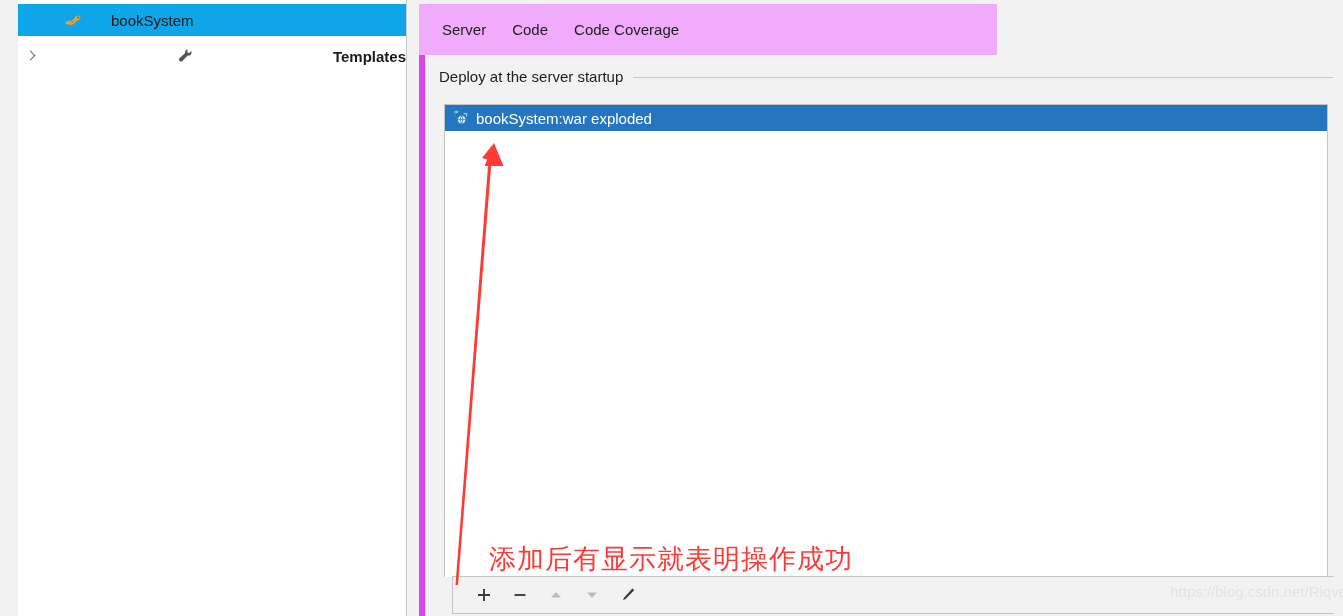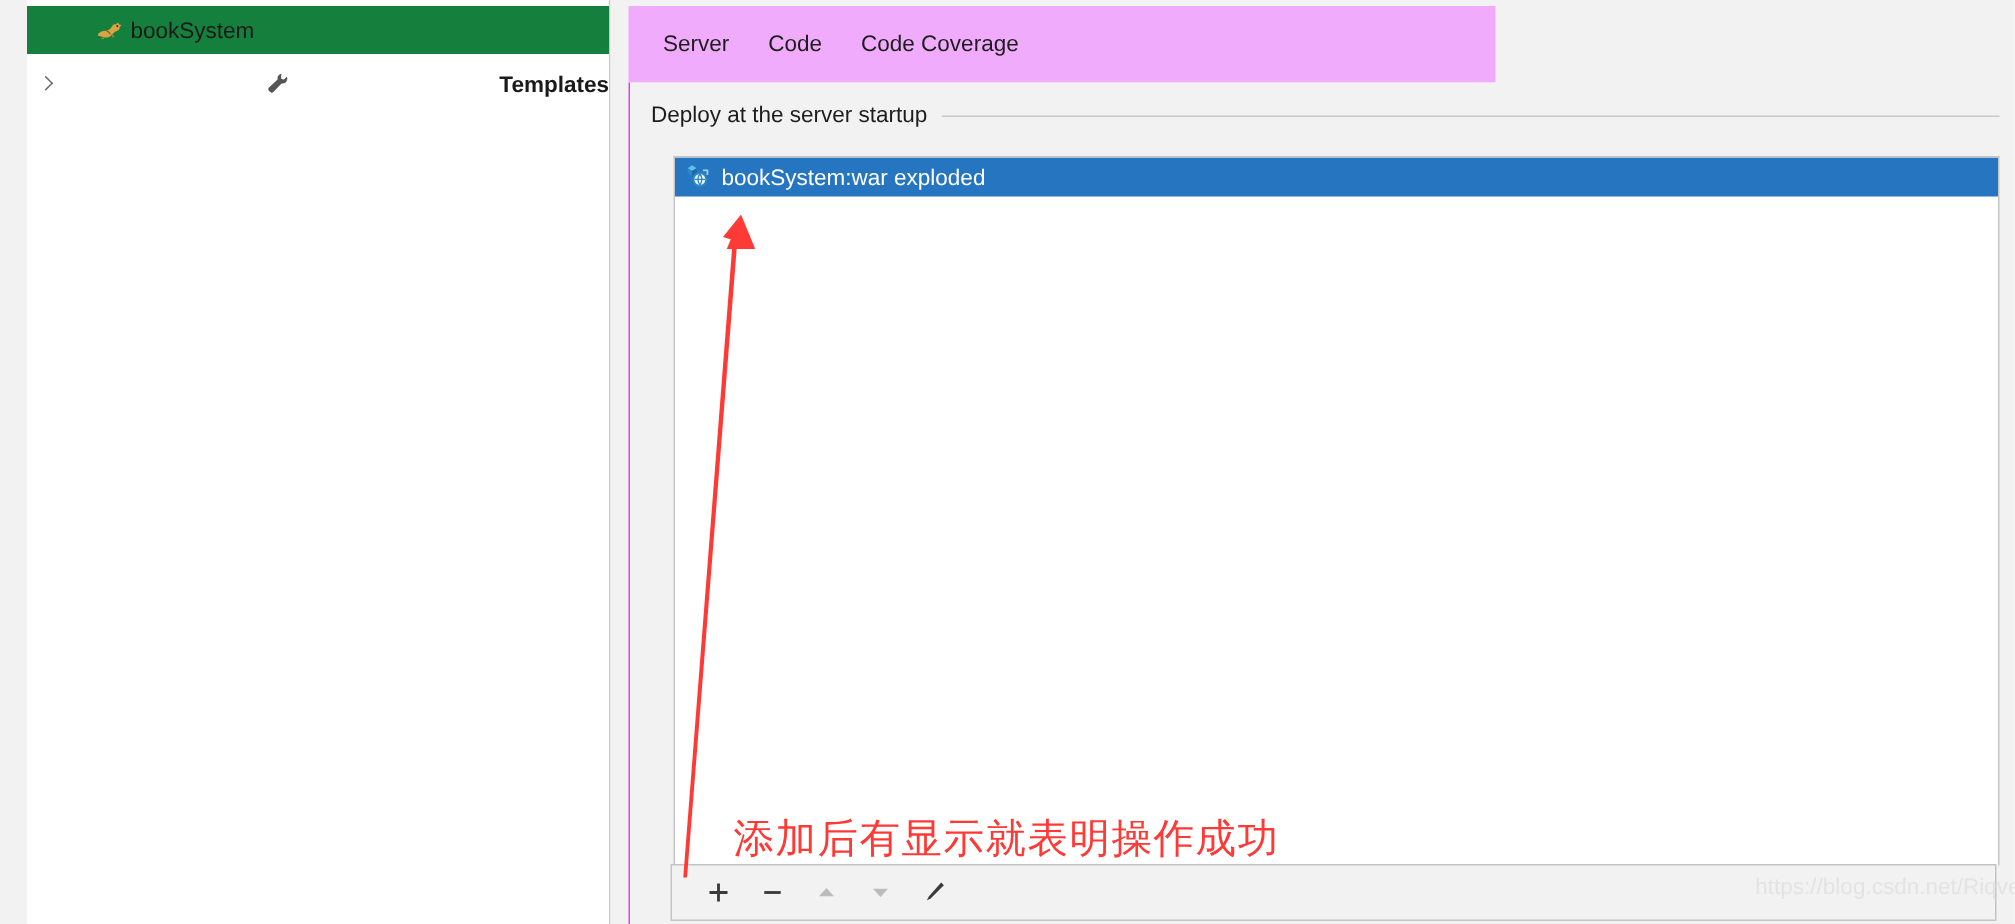--- a/index.html
+++ b/index.html
@@ -47,22 +47,23 @@
     position: absolute;
     left: 18px;
     width: 388px;
     height: 32px;
     display: flex;
     align-items: center;
     box-sizing: border-box;
   }
   #row-booksystem {
     top: 4px;
-    background: #15803d;
+    background: #0ea5e9;
     padding-left: 46px;
+    gap: 24px;
   }
   #row-templates {
     top: 40px;
     background: transparent;
     padding-left: 6px;
     justify-content: space-between;
   }
   .tree-label {
     font-size: 15px;
     color: #1a1a1a;
@@ -155,21 +156,21 @@
     background: #5a9de8;
   }
 
   
   #content {
     position: absolute;
     left: 12px; top: 55px;
     width: 924px;
     height: 561px;
     background: #f2f2f2;
-    border-left: 1px solid #d946ef;
+    border-left: 6px solid #d946ef;
     box-sizing: border-box;
   }
 
   #group-header {
     position: absolute;
     left: 14px; top: 10px;
     right: 10px;
     height: 22px;
     display: flex;
     align-items: center;
@@ -184,21 +185,21 @@
     flex: 1;
     height: 1px;
     background: #c8c8c8;
     position: relative;
     top: 1px;
   }
 
   
   #list-box {
     position: absolute;
-    left: 29px; top: 49px;
+    left: 19px; top: 49px;
     width: 884px;
     height: 473px;
     background: #ffffff;
     border: 1px solid #c4c4c4;
     border-bottom: none;
     box-sizing: border-box;
     overflow: hidden;
   }
   .list-row {
     height: 26px;

